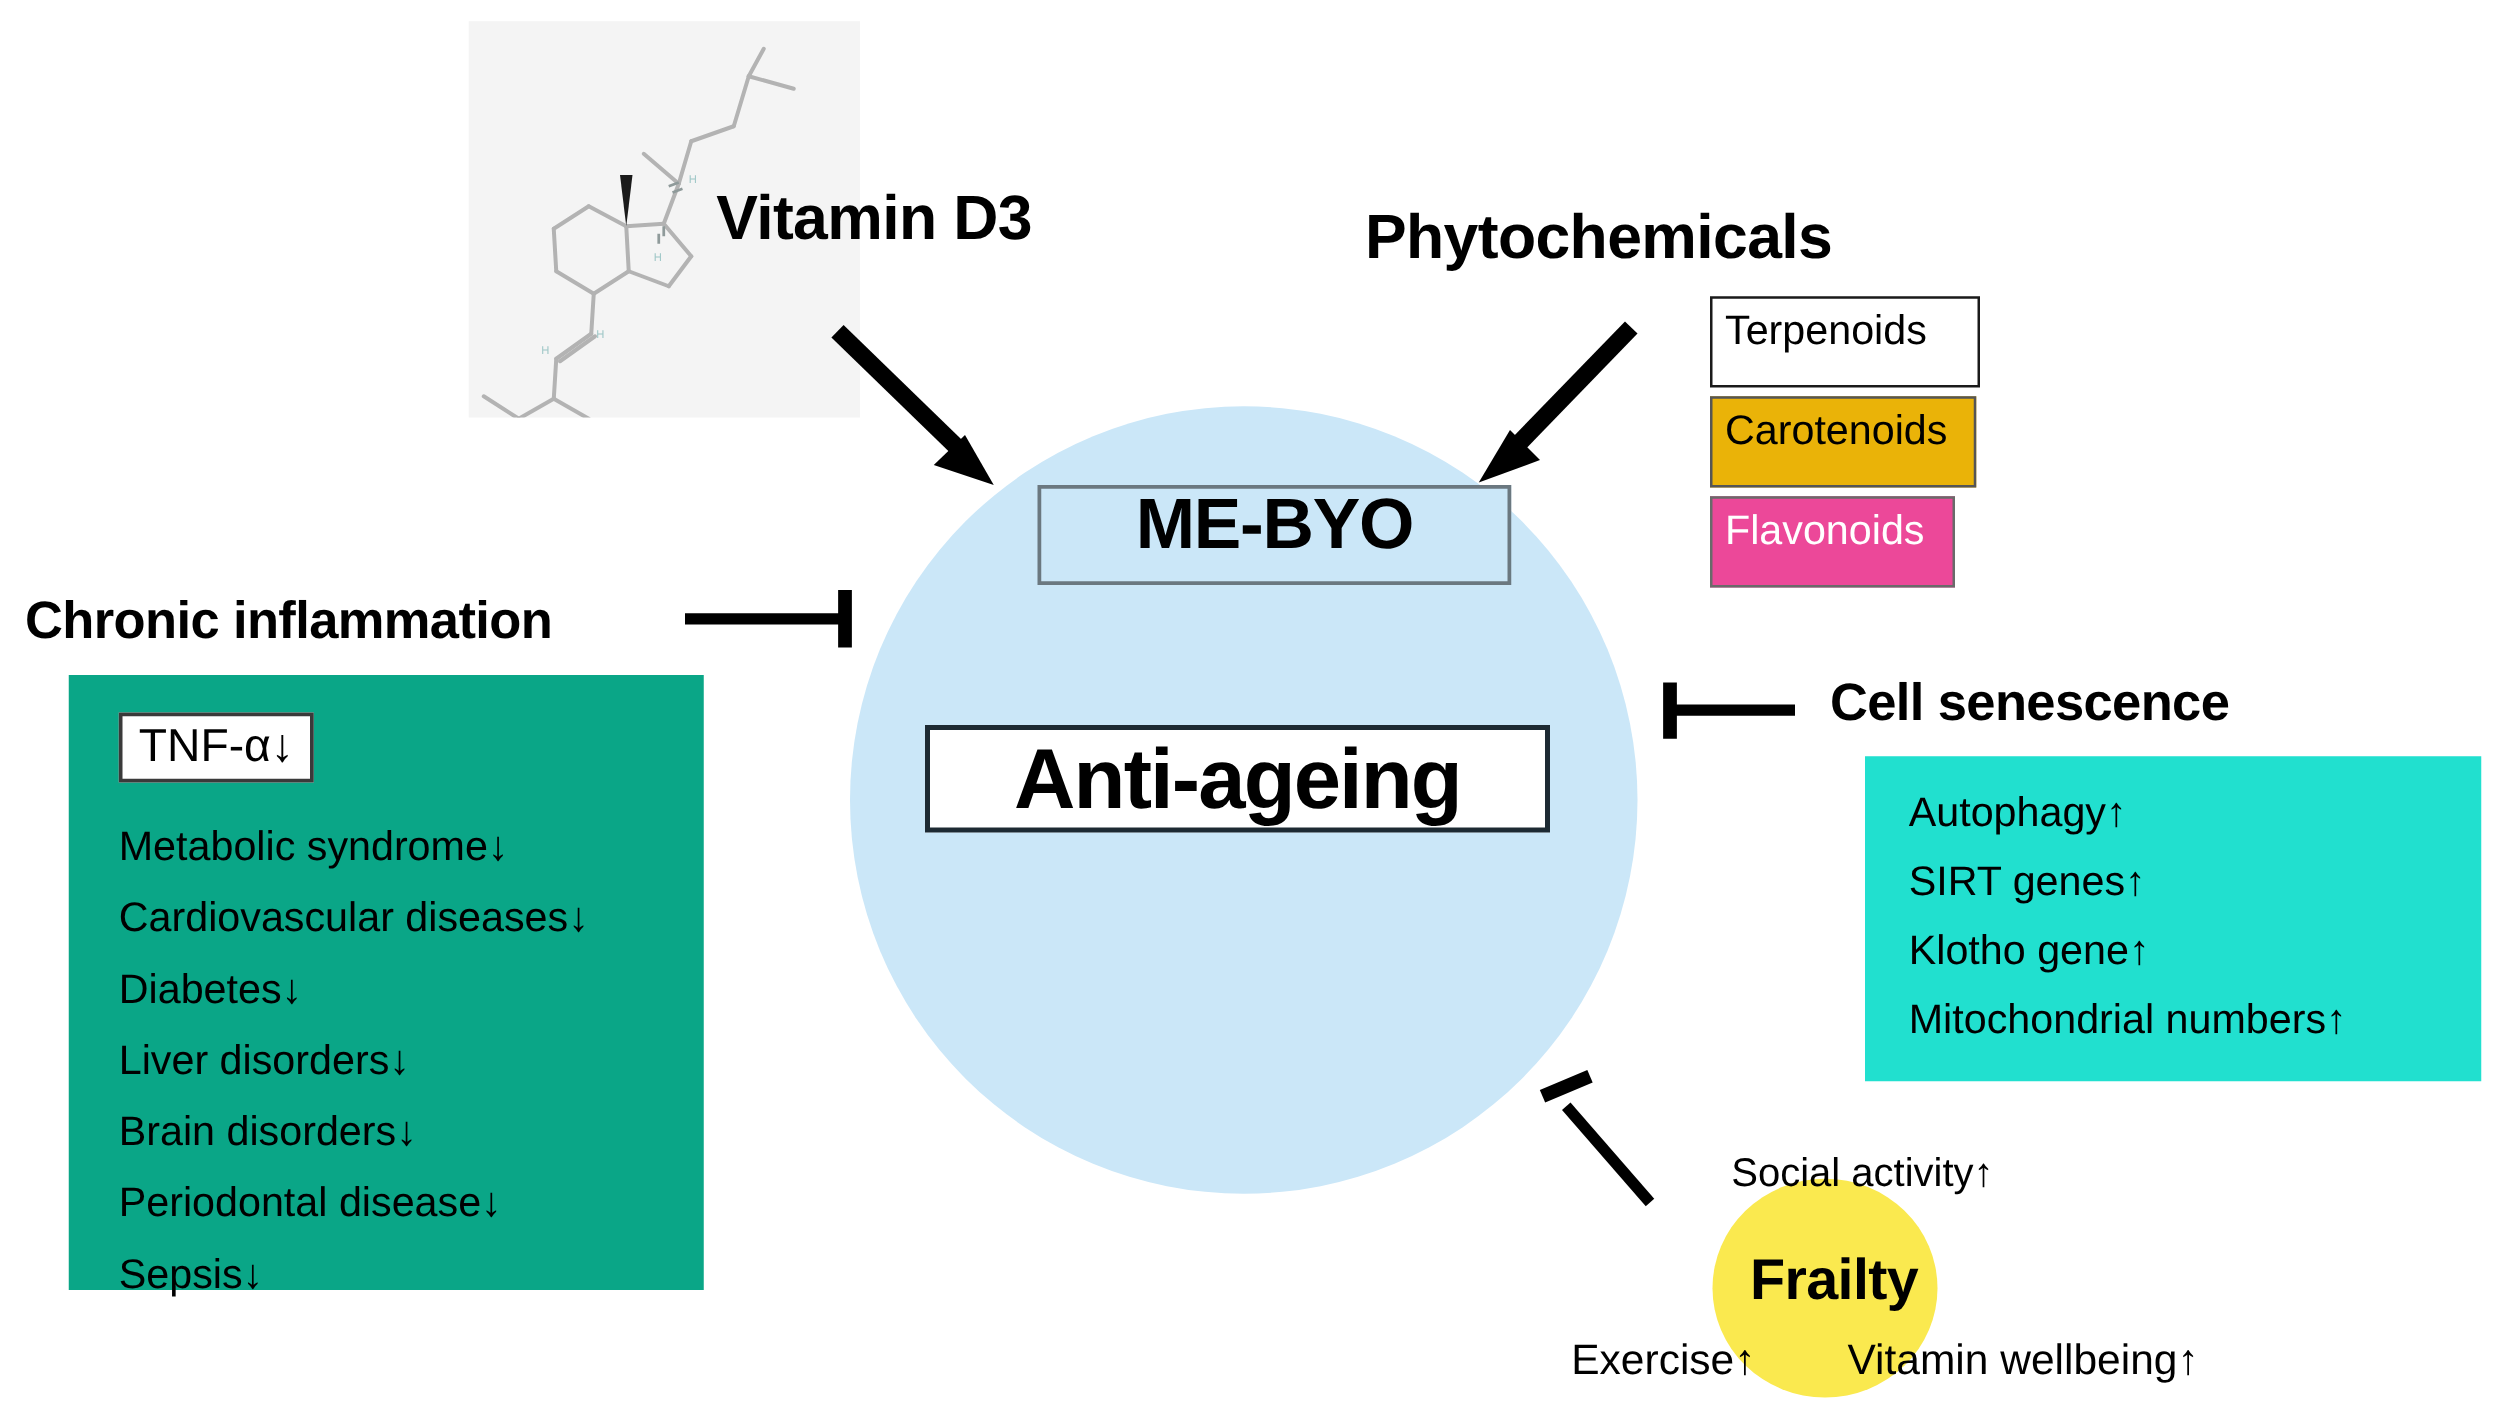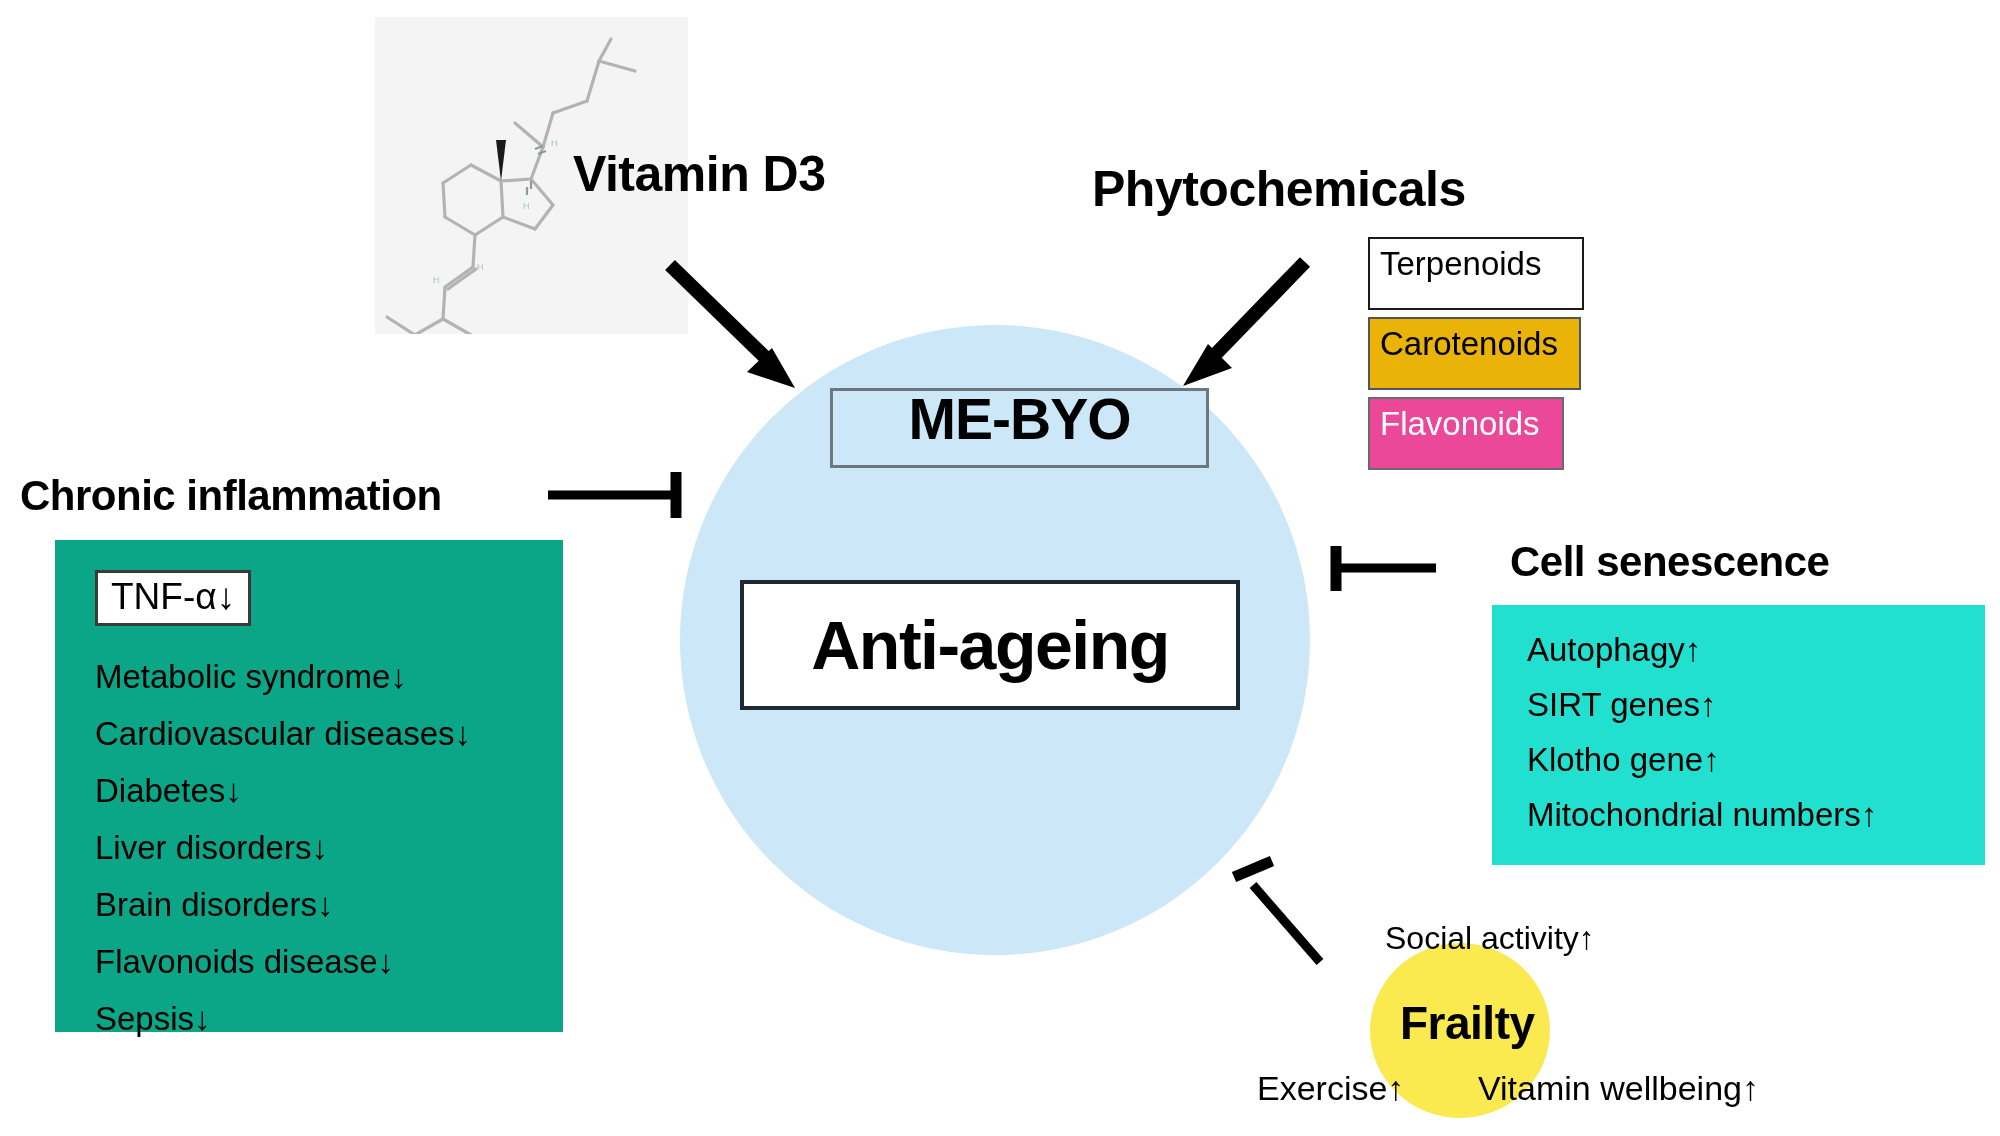--- a/index.html
+++ b/index.html
@@ -9,38 +9,38 @@
 
   
   #molecule-panel{left:375px;top:17px;width:313px;height:317px;background:#f4f4f4;}
   #molecule-svg{position:absolute;left:0;top:0;}
 
   
   .headline{font-weight:bold;white-space:nowrap;letter-spacing:-0.5px;}
   #vitamin-d3-label{left:573px;top:145px;font-size:50px;}
   #phytochemicals-label{left:1092px;top:160px;font-size:50px;}
   #chronic-inflammation-label{left:20px;top:472px;font-size:42px;}
-  #cell-senescence-label{left:1464px;top:538px;font-size:42px;margin-left:46px;}
+  #cell-senescence-label{left:1464px;top:538px;font-size:42px;}
 
   
   #phyto-chips{left:1368px;top:237px;width:216px;}
   .chip{box-sizing:border-box;font-size:33px;line-height:1;
         padding:8px 10px 28px 10px;margin-bottom:7px;white-space:nowrap;}
   .chip-white{background:#ffffff;border:2px solid #1a1a1a;color:#000;}
   .chip-gray{background:#eab308;border:2px solid #555;color:#000;width:213px;}
   .chip-dark{background:#ec4899;border:2px solid #6a6a6a;color:#ffffff;width:196px;}
 
   
   #center-circle{left:680px;top:325px;width:630px;height:630px;border-radius:50%;
                  background:#cbe7f8;}
   #mebyo-box{left:830px;top:388px;width:379px;height:80px;background:#cbe7f8;
              border:3px solid #6b7880;box-sizing:border-box;
              display:flex;align-items:flex-start;justify-content:center;}
   #mebyo-label{font-size:57px;font-weight:bold;letter-spacing:-1px;line-height:1;}
-  #antiageing-box{left:740px;top:580px;width:500px;height:130px;background:#ffffff;
+  #antiageing-box{left:740px;top:580px;width:500px;height:86px;background:#ffffff;
              border:4px solid #1d2a33;box-sizing:border-box;
              display:flex;align-items:center;justify-content:center;}
   #antiageing-label{font-size:68px;font-weight:bold;letter-spacing:-1.5px;line-height:1;}
 
   
   #green-panel{left:55px;top:540px;width:508px;height:492px;background:#0aa687;}
   #tnf-chip{position:absolute;left:40px;top:30px;background:#ffffff;
             border:3px solid #3a3a3a;padding:5px 13px 8px 13px;box-sizing:border-box;}
   #tnf-label{font-size:37px;line-height:1;white-space:nowrap;}
   #green-list{position:absolute;left:40px;top:120px;}
@@ -178,21 +178,21 @@
 <div class="abs" id="green-panel">
   <div id="tnf-chip">
     <span id="tnf-label">TNF-α↓</span>
   </div>
   <div id="green-list">
     <div class="row">Metabolic syndrome↓</div>
     <div class="row">Cardiovascular diseases↓</div>
     <div class="row">Diabetes↓</div>
     <div class="row">Liver disorders↓</div>
     <div class="row">Brain disorders↓</div>
-    <div class="row">Flavonoids disease↓</div>
+    <div class="row">Periodontal disease↓</div>
     <div class="row">Sepsis↓</div>
   </div>
 </div>
 
 <div class="abs" id="cyan-panel">
   <div id="cyan-list">
     <div class="row">Autophagy↑</div>
     <div class="row">SIRT genes↑</div>
     <div class="row">Klotho gene↑</div>
     <div class="row">Mitochondrial numbers↑</div>

